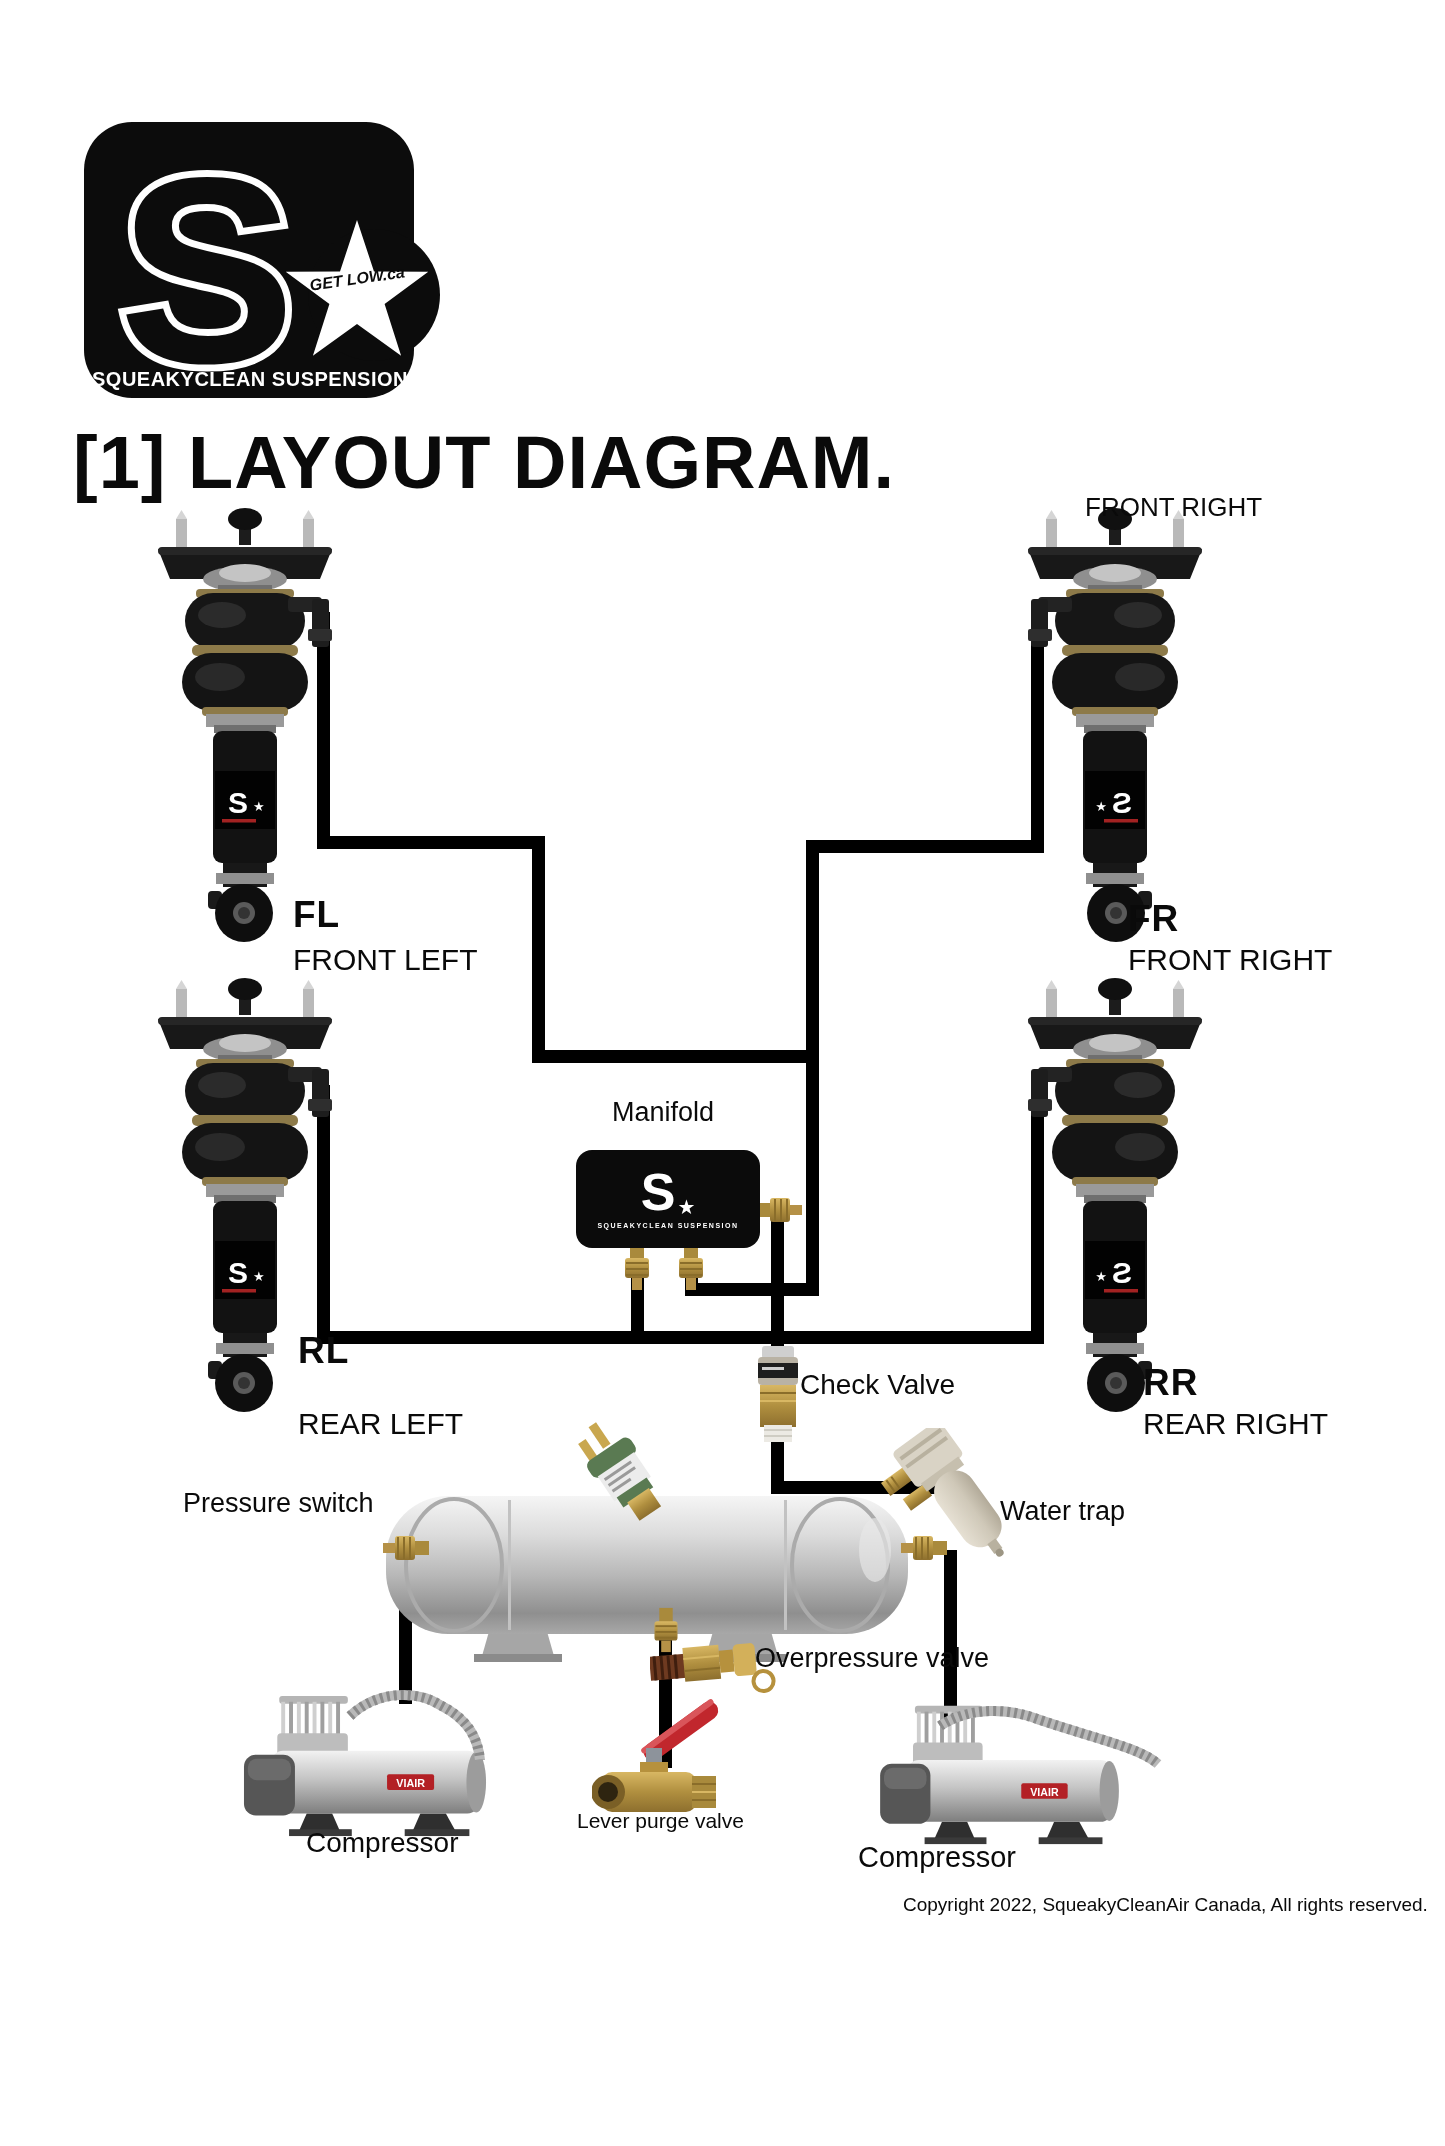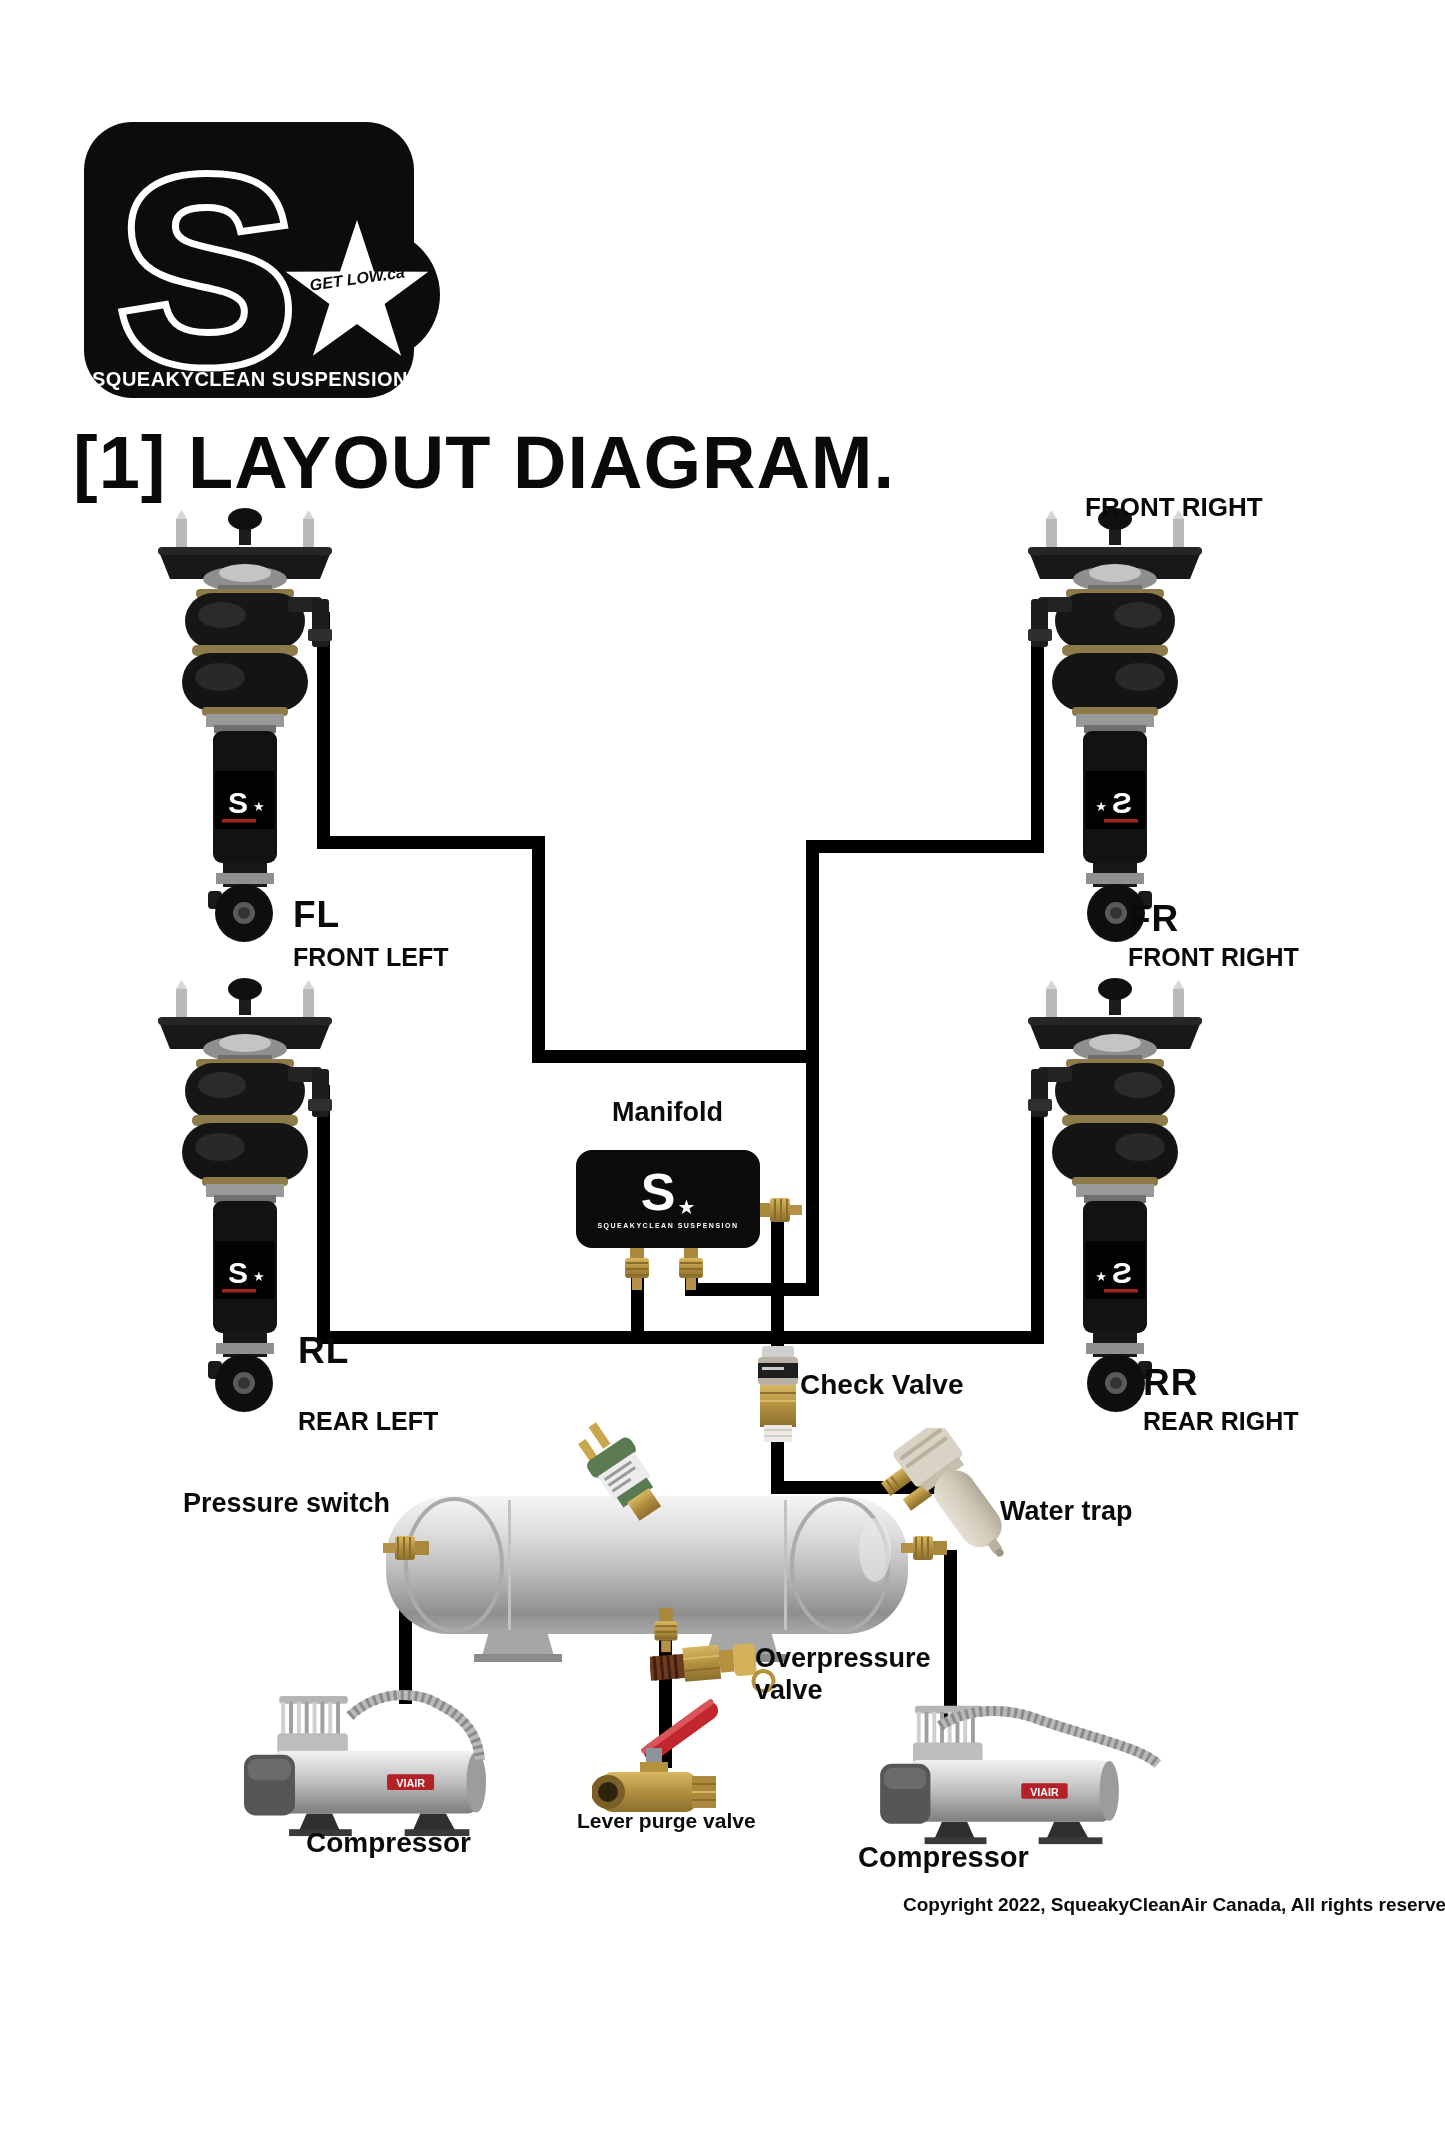--- a/index.html
+++ b/index.html
@@ -1,22 +1,22 @@
 <!DOCTYPE html>
 <html><head>
 <meta charset="utf-8">
 <style>
   html,body{margin:0;padding:0;background:#fff;}
   #page{position:relative;width:1445px;height:2146px;background:#fff;overflow:hidden;
         font-family:"Liberation Sans",sans-serif;color:#000;}
   .pipe{position:absolute;background:#000;}
-  .lbl{position:absolute;font-weight:bold;color:#0a0a0a;white-space:nowrap;line-height:1.05;}
+  .lbl{position:absolute;font-weight:normal;color:#0a0a0a;white-space:nowrap;line-height:1.05;}
   .abs{position:absolute;}
   .code{font-size:37px;font-weight:800;letter-spacing:1px;}
-  .sub{font-size:25px;}
+  .sub{font-size:30px;}
   .comp-lbl{font-size:27px;}
   .mirror{transform:scaleX(-1);}
   #manifold-block{position:absolute;left:576px;top:1150px;width:184px;height:98px;
      background:#0b0b0b;border-radius:16px;display:flex;flex-direction:column;
      align-items:center;justify-content:center;z-index:6;}
   #manifold-block .mrow{display:flex;align-items:flex-start;color:#fff;}
   #manifold-block .ms{font-size:52px;font-weight:800;line-height:.9;}
   #manifold-block .mstar{font-size:20px;margin-top:26px;margin-left:2px;}
   #manifold-block .mcap{color:#fff;font-size:7px;font-weight:bold;letter-spacing:1.5px;margin-top:3px;}
   .z1{z-index:1}.z2{z-index:2}.z3{z-index:5}.z4{z-index:8}

